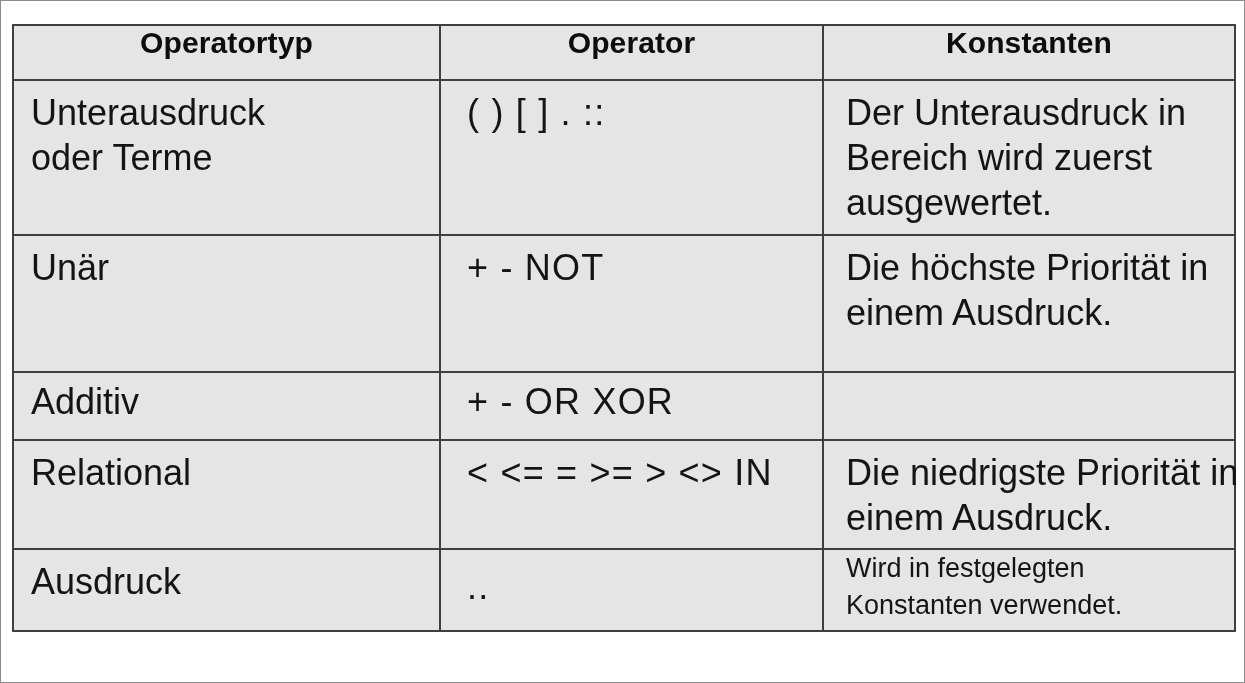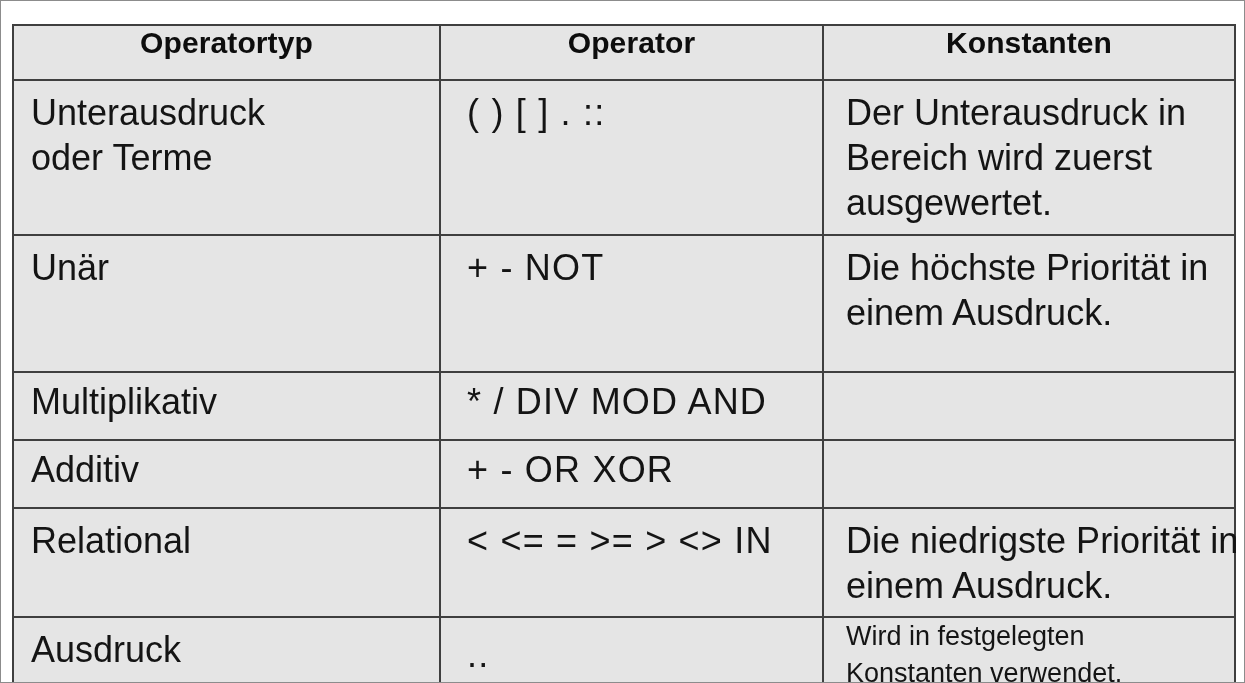--- a/index.html
+++ b/index.html
@@ -148,31 +148,20 @@
             <div class="cell-inner op">+ - NOT</div>
           </td>
           <td>
             <div class="cell-inner comment">
               <span class="ln">Die höchste Priorität in</span>
               <span class="ln">einem Ausdruck.</span>
             </div>
           </td>
         </tr>
 
-        <tr class="r-mult">
-          <td>
-            <div class="cell-inner type">Multiplikativ</div>
-          </td>
-          <td>
-            <div class="cell-inner op">* / DIV MOD AND</div>
-          </td>
-          <td>
-            <div class="cell-inner comment empty-cell"></div>
-          </td>
-        </tr>
 
         <tr class="r-add">
           <td>
             <div class="cell-inner type">Additiv</div>
           </td>
           <td>
             <div class="cell-inner op">+ - OR XOR</div>
           </td>
           <td>
             <div class="cell-inner comment empty-cell"></div>

